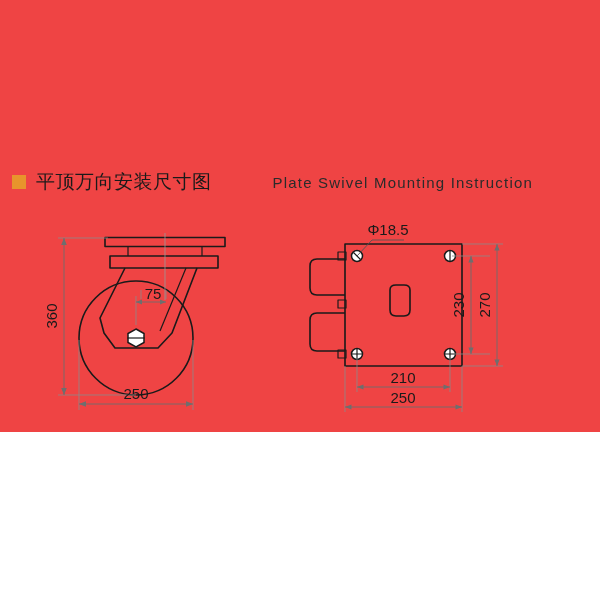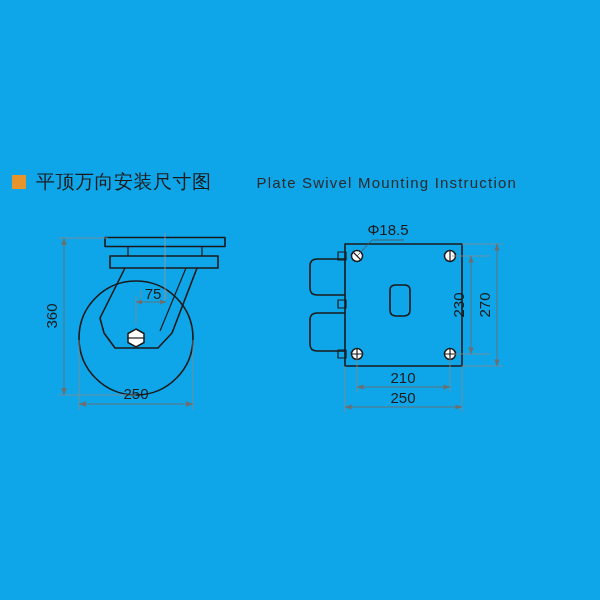--- a/index.html
+++ b/index.html
@@ -3,22 +3,22 @@
 <meta charset="utf-8">
 <style>
   html, body {
     margin: 0;
     padding: 0;
     background: #ffffff;
   }
   #page {
     position: relative;
     width: 600px;
-    height: 600px;
-    background: #0ea5e9;
+    height: 432px;
+    background: #ef4444;
     font-family: "Liberation Sans", sans-serif;
     overflow: hidden;
   }
   #title-bar {
     position: absolute;
     left: 12px;
     top: 168px;
     display: flex;
     align-items: center;
     height: 28px;
@@ -33,21 +33,21 @@
   #title-cn {
     font-size: 19px;
     color: #1a1a1a;
     letter-spacing: 0.5px;
     font-family: "DejaVu Sans", sans-serif;
     white-space: nowrap;
   }
   #title-en {
     font-size: 15px;
     color: #2b2b2b;
-    margin-left: 12px;
+    margin-left: 28px;
     letter-spacing: 1.2px;
     white-space: nowrap;
     font-family: "Liberation Sans", sans-serif;
     padding-left: 33px;
   }
   #drawing {
     position: absolute;
     left: 0;
     top: 0;
   }

